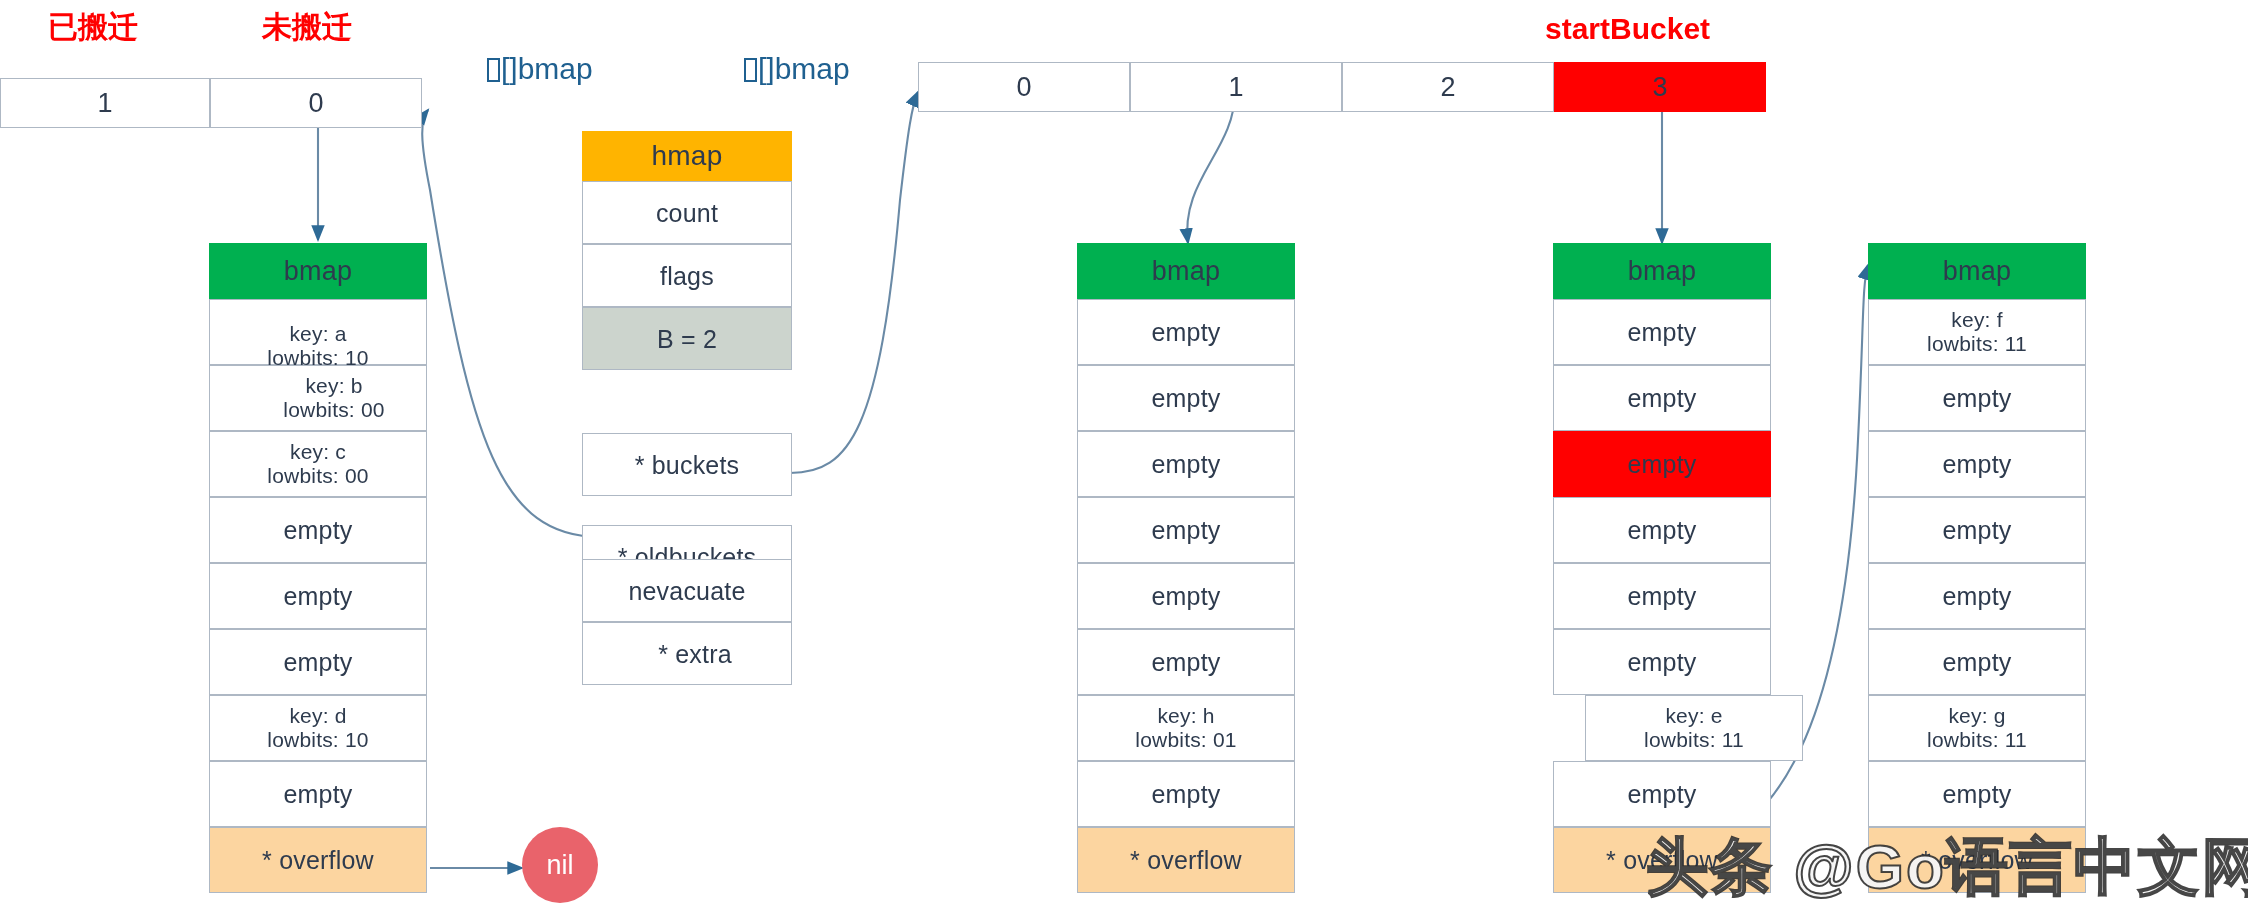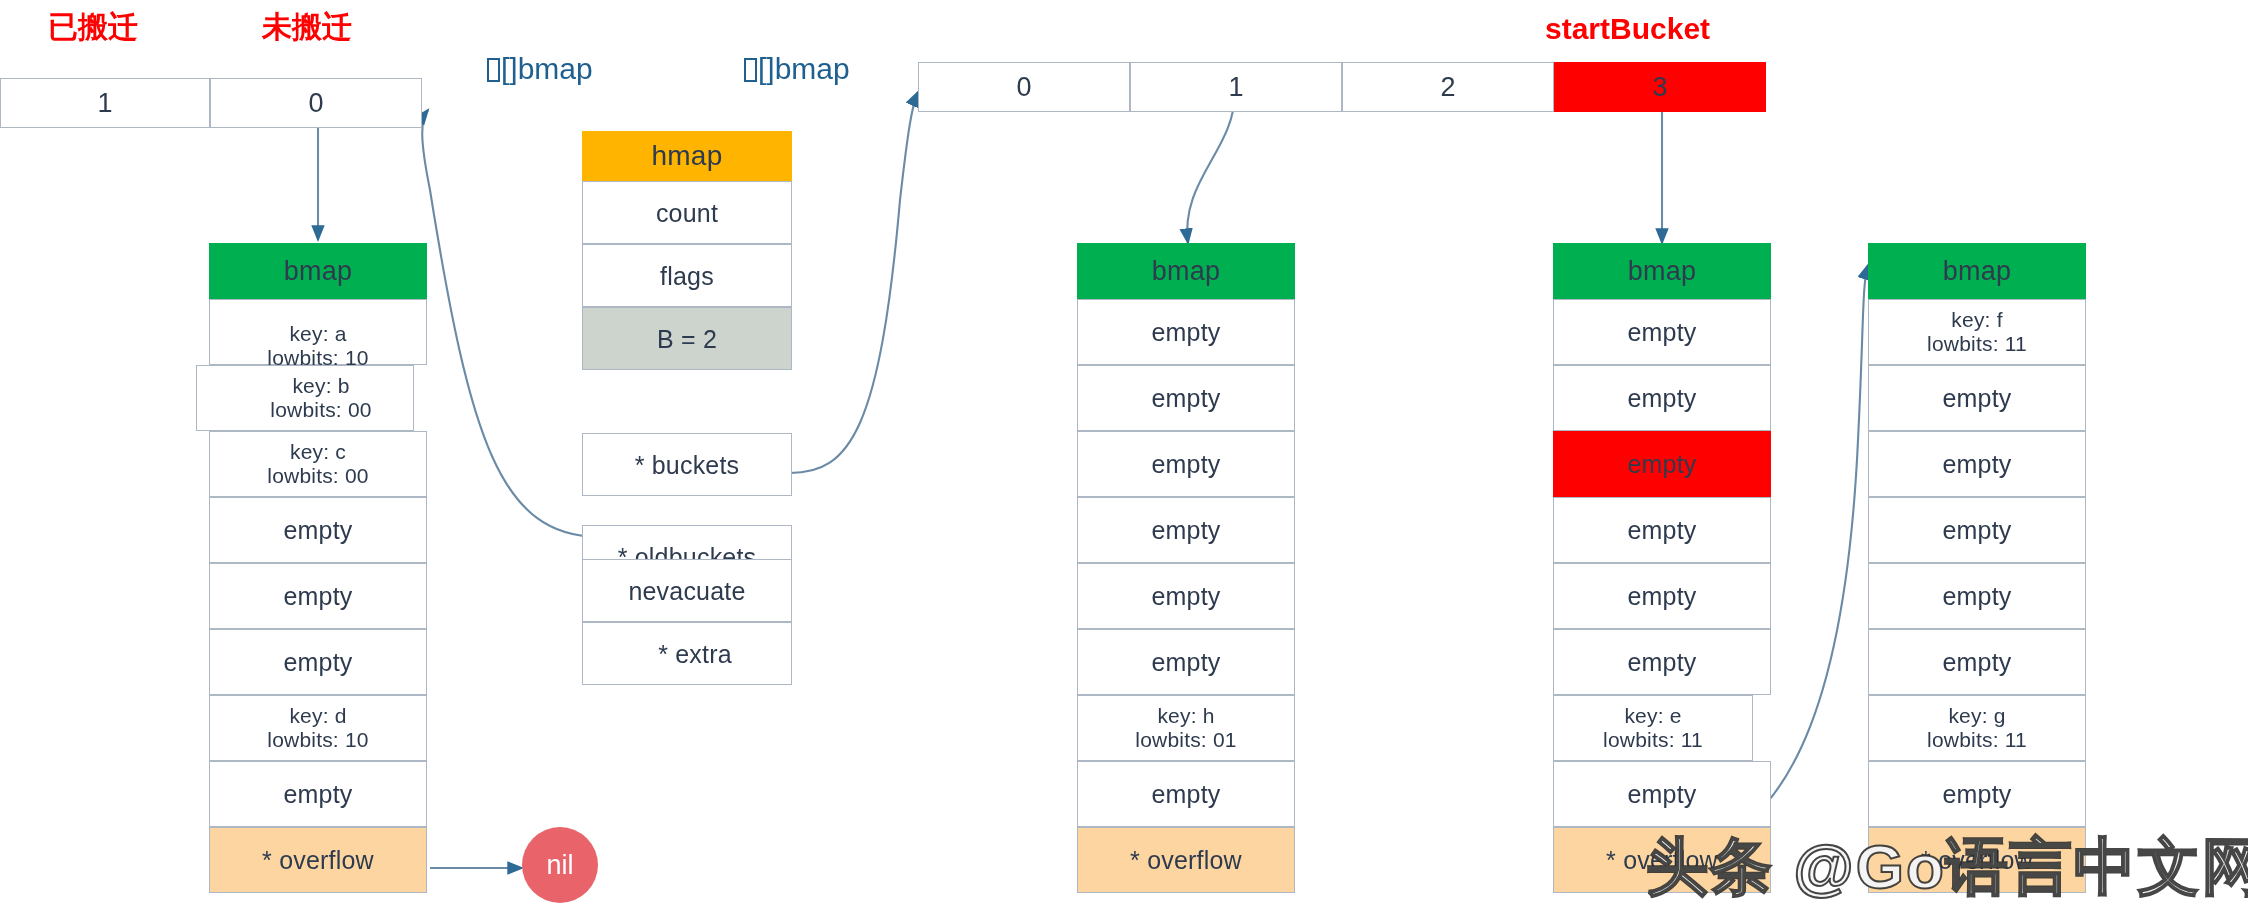--- a/index.html
+++ b/index.html
@@ -163,21 +163,21 @@
   <div class="cell" style="left:582px; top:559px; width:210px; height:63px;">nevacuate</div>
   <div class="cell" style="left:582px; top:622px; width:210px; height:63px;padding-left:16px;">* extra</div>
 
   <div class="cell hdr-green" style="left:209px; top:243px; width:218px; height:56px;">bmap</div>
   <div class="cell two-line" style="left:209px; top:299px; width:218px; height:66px;">
     <div>
         <span style="display: block; margin-top: 28px;">key: a</span>
         <span style="display: block;">lowbits: 10</span>
       </div>
   </div>
-  <div class="cell two-line" style="left:196px; top:365px; width:218px; height:66px;padding-left:32px;">
+  <div class="cell two-line" style="left:209px; top:365px; width:218px; height:66px;padding-left:32px;">
     <div>
         <span style="display: block;">key: b</span>
         <span style="display: block;">lowbits: 00</span>
       </div>
   </div>
   <div class="cell two-line" style="left:209px; top:431px; width:218px; height:66px;">
     <div>
         <span style="display: block;">key: c</span>
         <span style="display: block;">lowbits: 00</span>
       </div>
@@ -212,21 +212,21 @@
   <div class="cell" style="left:1077px; top:761px; width:218px; height:66px;">empty</div>
   <div class="cell fld-orange" style="left:1077px; top:827px; width:218px; height:66px;">* overflow</div>
 
   <div class="cell hdr-green" style="left:1553px; top:243px; width:218px; height:56px;">bmap</div>
   <div class="cell" style="left:1553px; top:299px; width:218px; height:66px;">empty</div>
   <div class="cell" style="left:1553px; top:365px; width:218px; height:66px;">empty</div>
   <div class="cell fld-red" style="left:1553px; top:431px; width:218px; height:66px;">empty</div>
   <div class="cell" style="left:1553px; top:497px; width:218px; height:66px;">empty</div>
   <div class="cell" style="left:1553px; top:563px; width:218px; height:66px;">empty</div>
   <div class="cell" style="left:1553px; top:629px; width:218px; height:66px;">empty</div>
-  <div class="cell two-line" style="left:1553px; top:695px; width:200px; height:66px;">
+  <div class="cell two-line" style="left:1585px; top:695px; width:218px; height:66px;">
     <div>
         <span style="display: block;">key: e</span>
         <span style="display: block;">lowbits: 11</span>
       </div>
   </div>
   <div class="cell" style="left:1553px; top:761px; width:218px; height:66px;">empty</div>
   <div class="cell fld-orange" style="left:1553px; top:827px; width:218px; height:66px;">* overflow</div>
 
   <div class="cell hdr-green" style="left:1868px; top:243px; width:218px; height:56px;">bmap</div>
   <div class="cell two-line" style="left:1868px; top:299px; width:218px; height:66px;">

